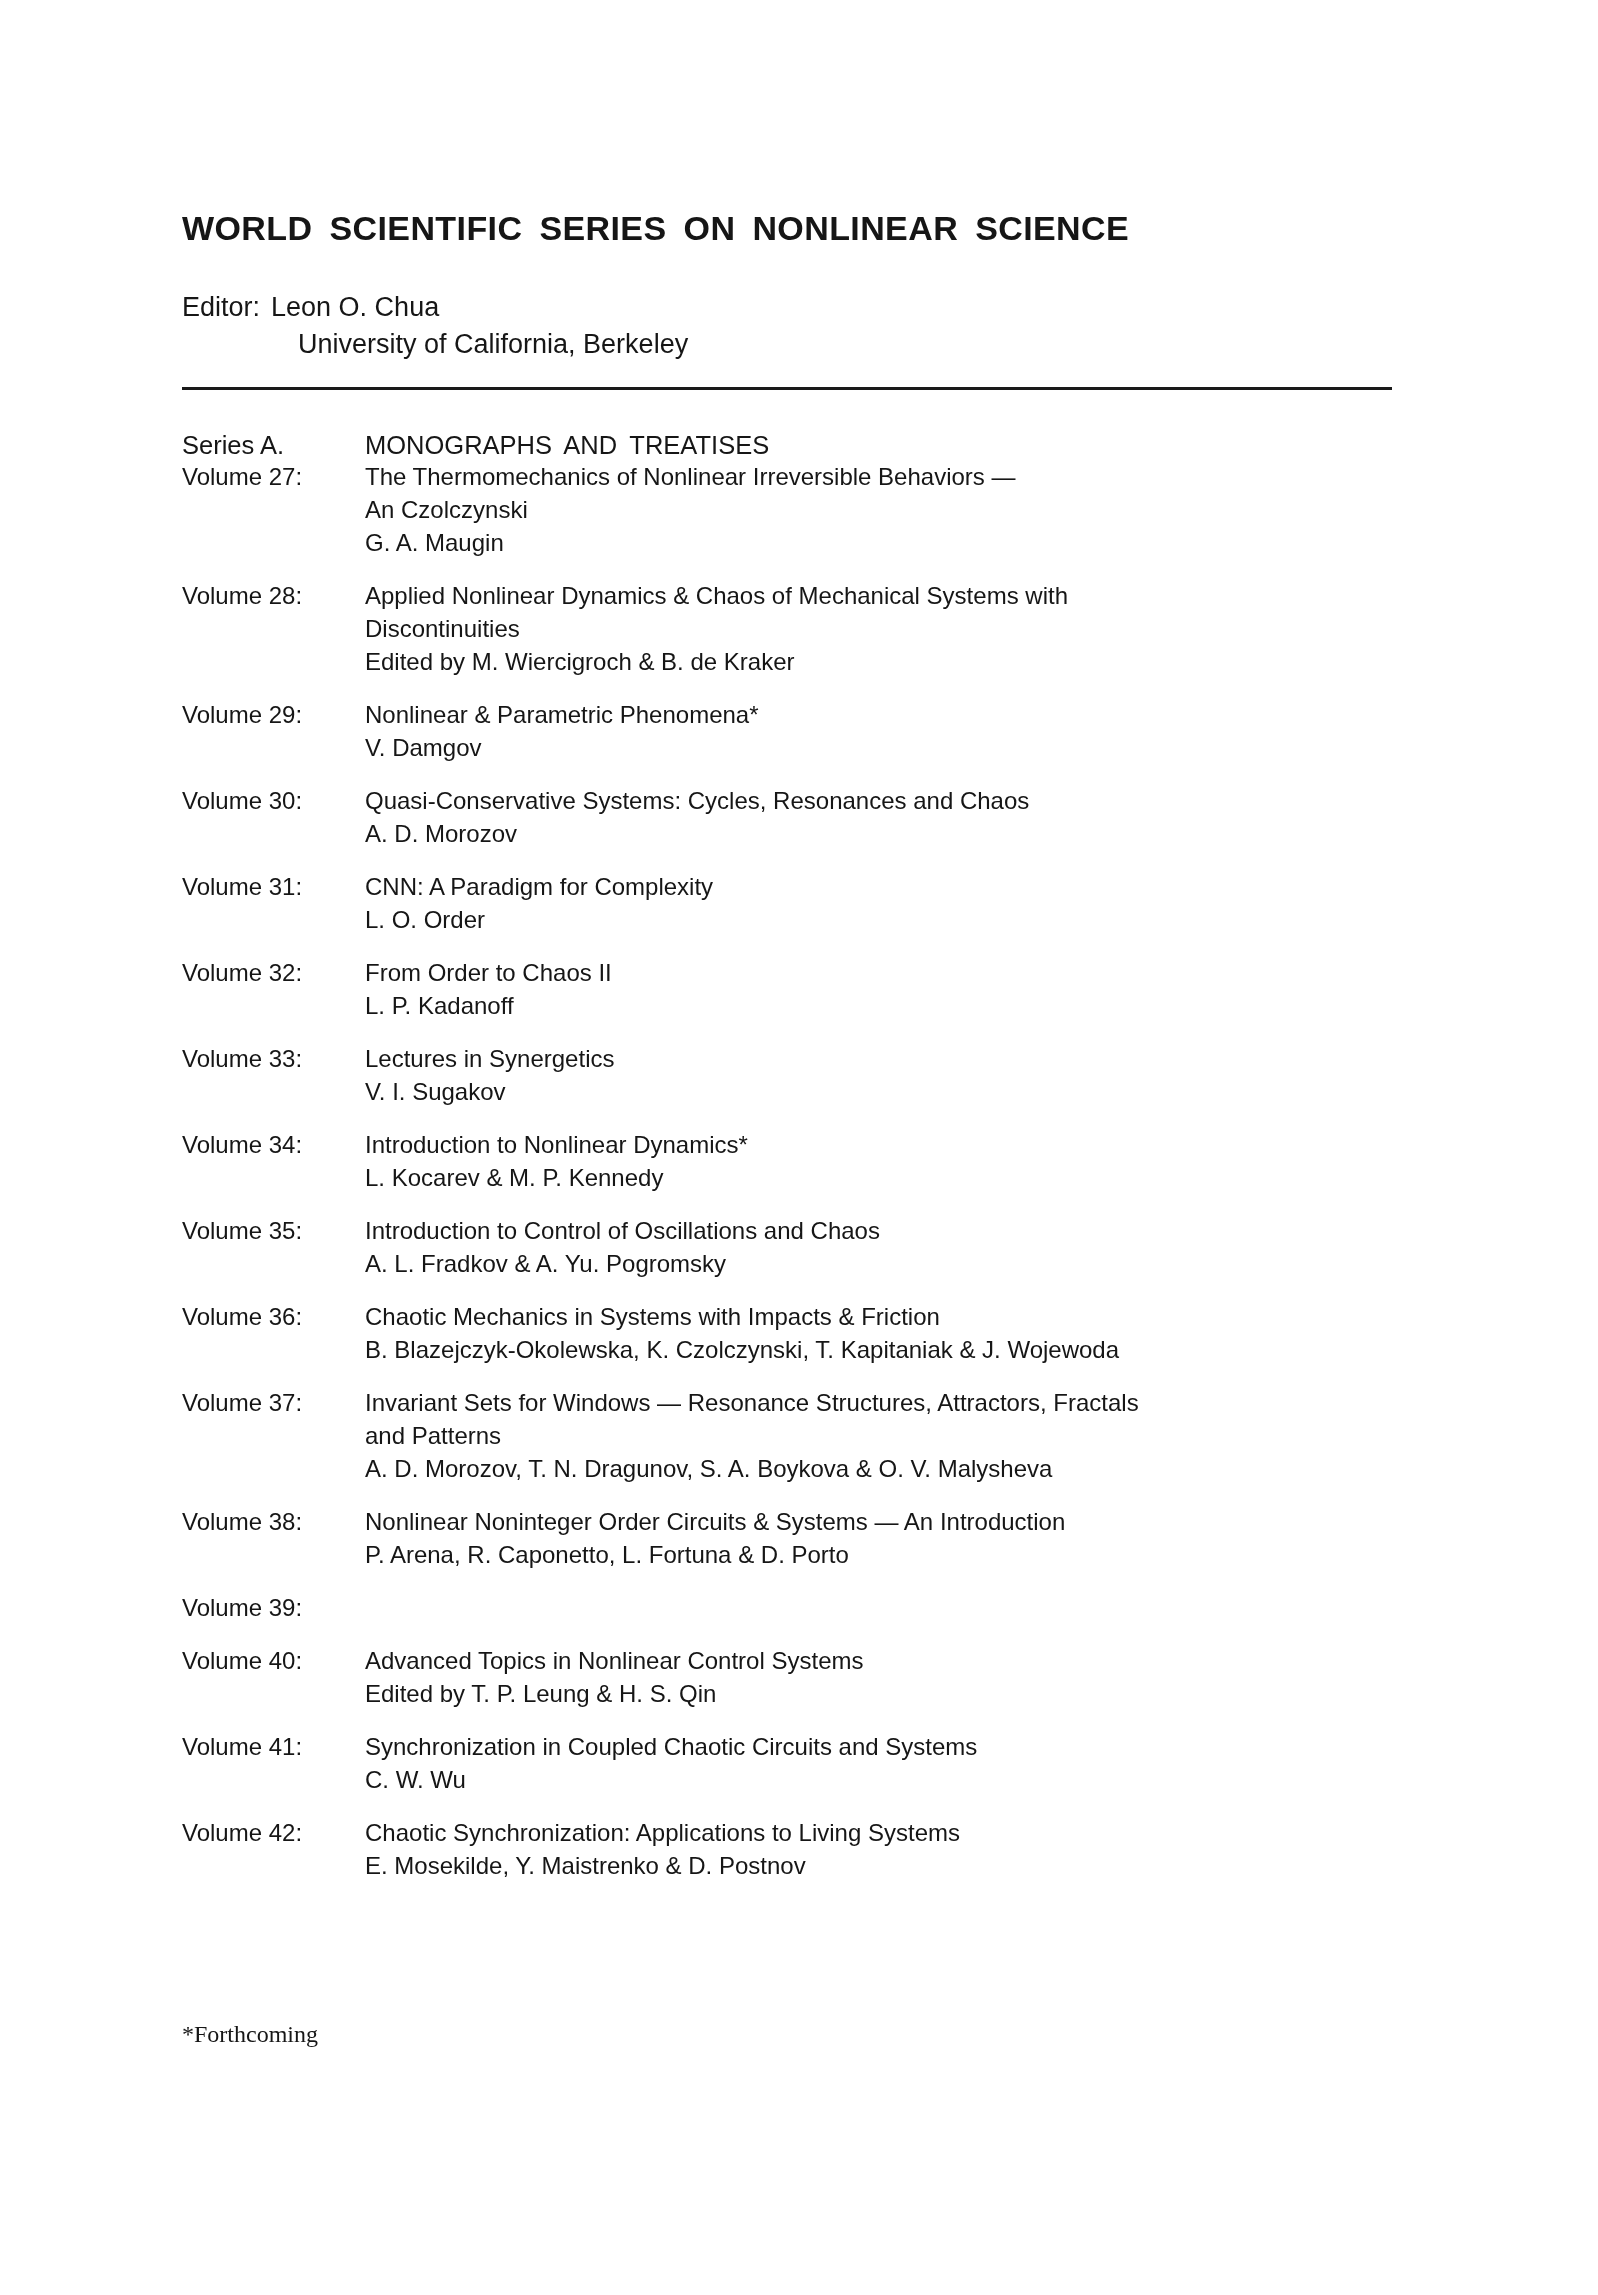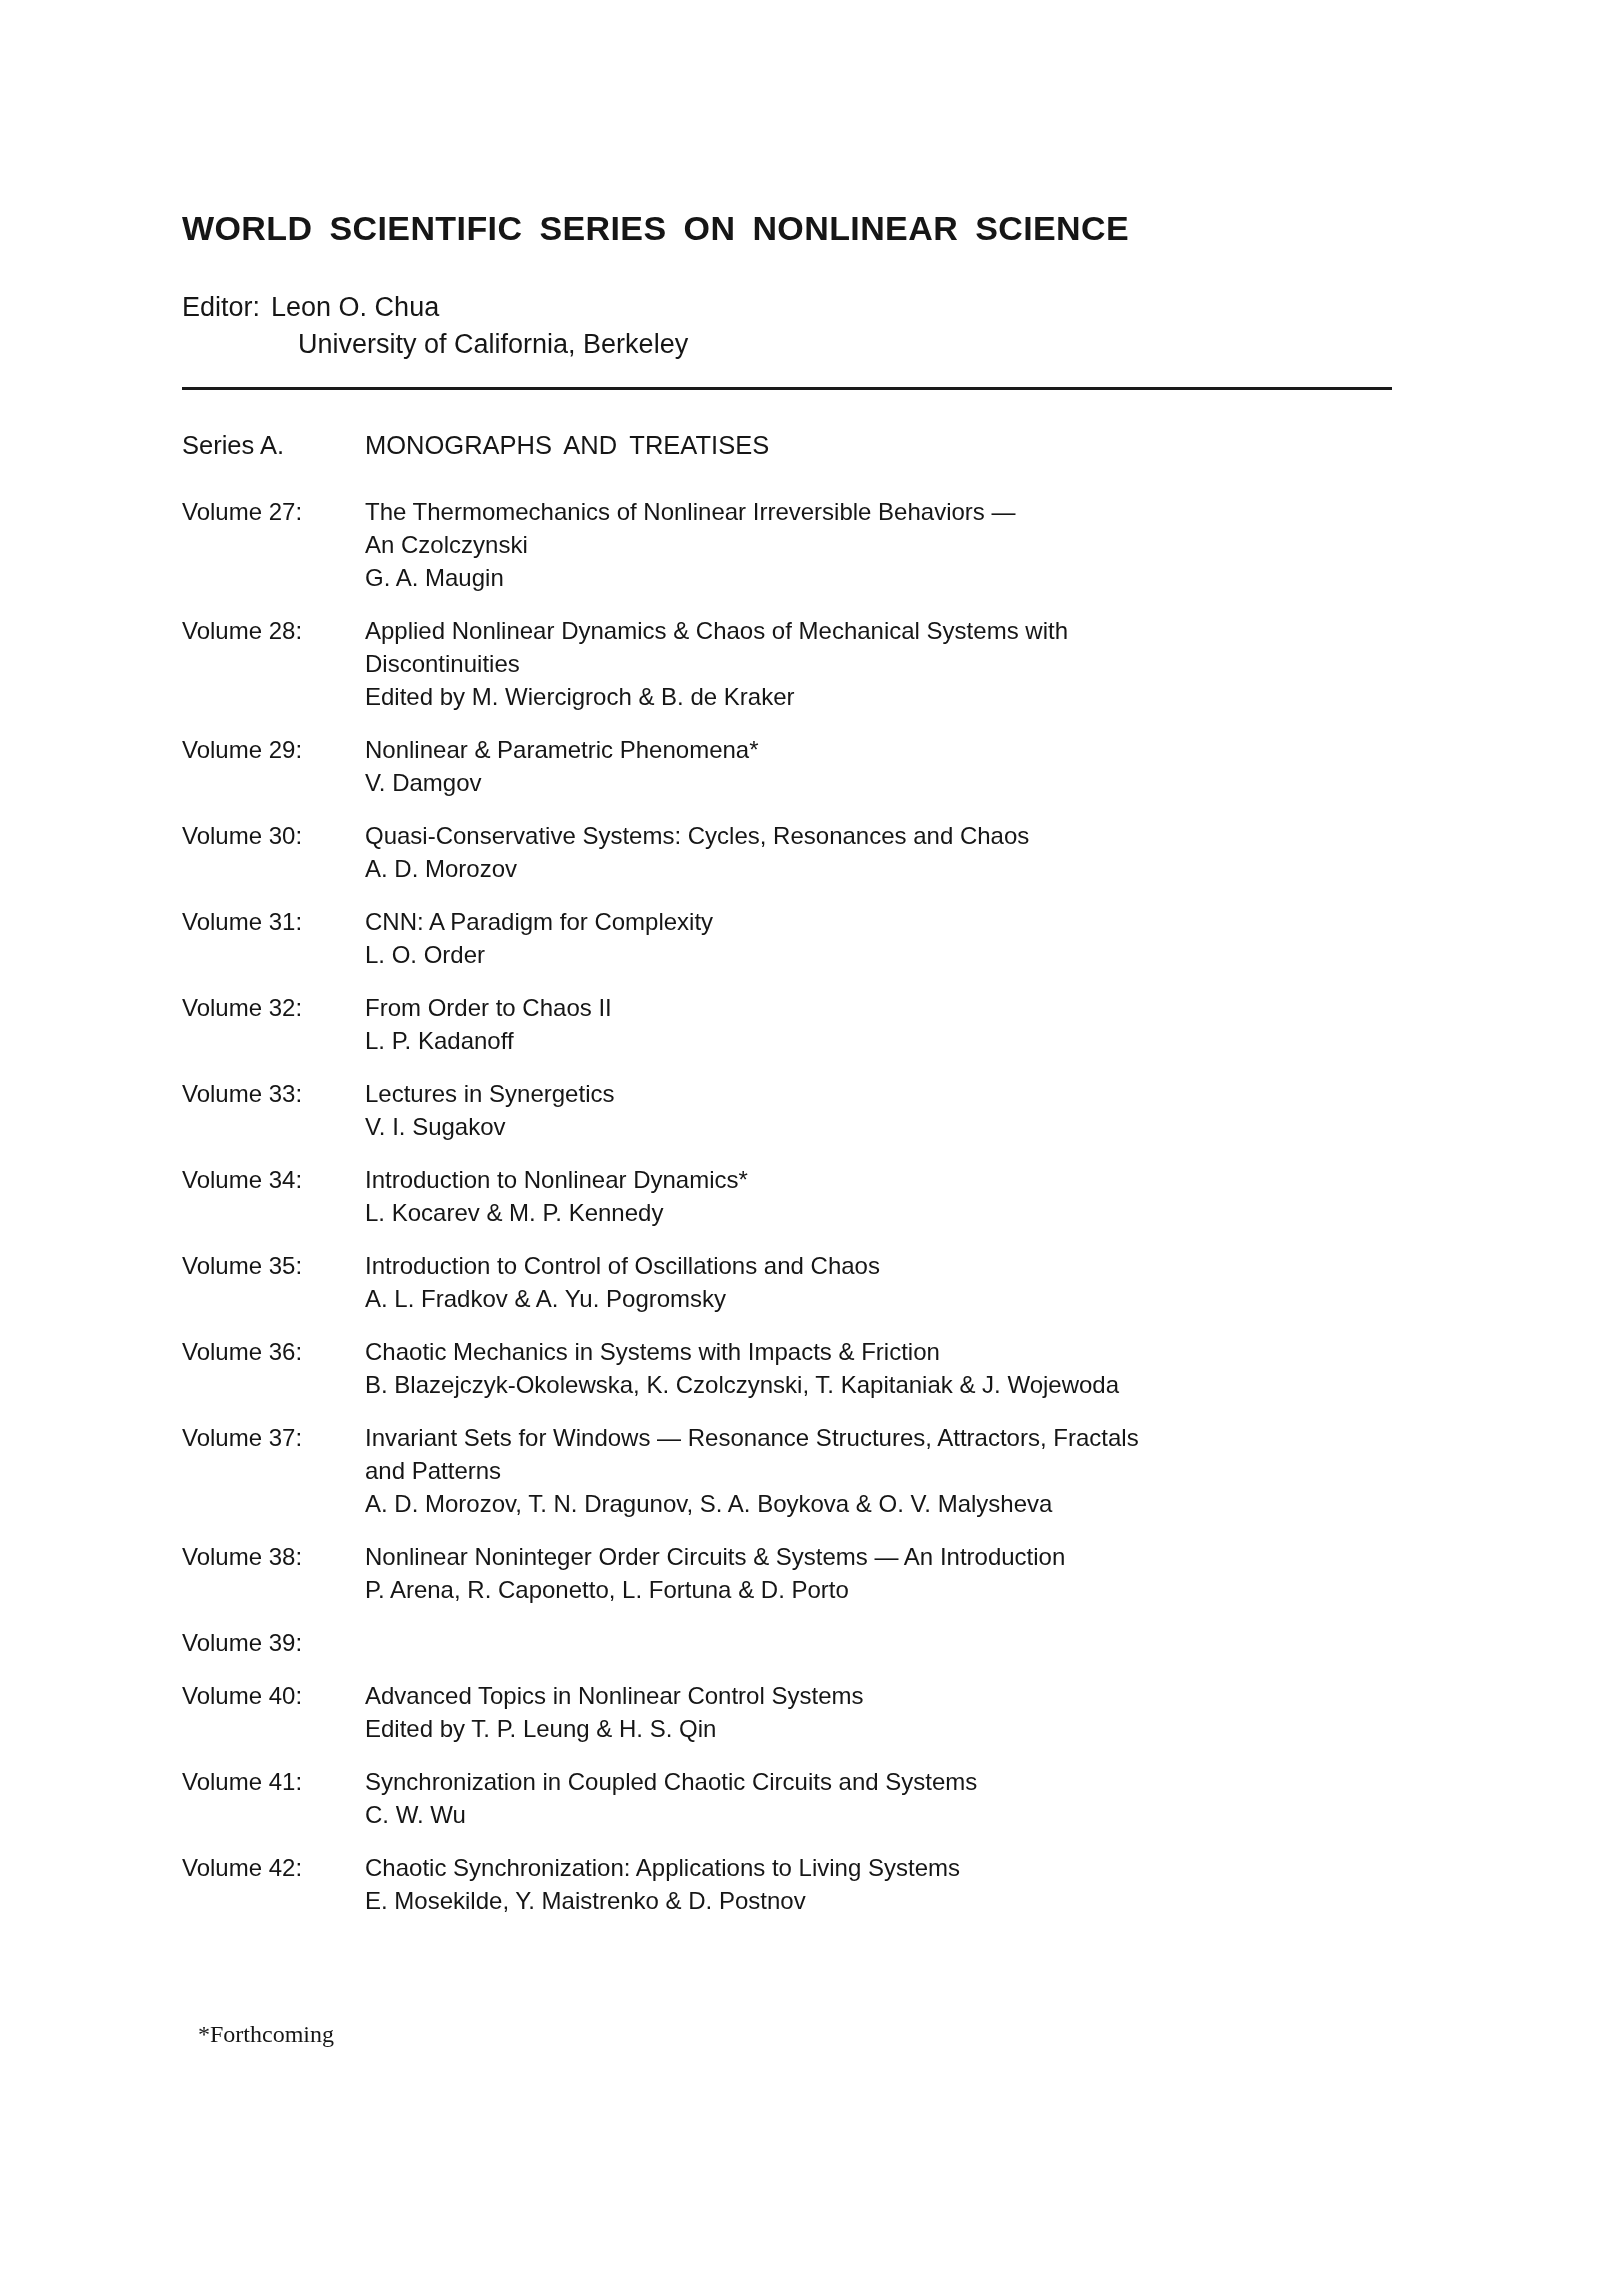--- a/index.html
+++ b/index.html
@@ -54,42 +54,40 @@
     display: grid;
     grid-template-columns: 183px 1fr;
     margin-top: 41px;
     font-size: 25.5px;
     font-weight: normal;
   }
   .series-heading {
     word-spacing: 5.6px;
   }
   .volume-list {
-    margin-top: 35px;
   }
   .volume-row {
     display: grid;
     grid-template-columns: 183px 1fr;
     font-size: 24px;
     line-height: 33px;
     margin-bottom: 20px;
   }
   .volume-label {
     white-space: nowrap;
   }
   .volume-authors {
   }
   .footnote {
     position: absolute;
     left: 182px;
     top: 2021px;
     font-family: "Liberation Serif", serif;
     font-size: 24px;
     color: #161616;
-    margin-left: 16px;
   }
 </style>
 </head>
 <body>
 
 <div class="page">
   <div class="content">
 
     <h1 class="series-title">WORLD SCIENTIFIC SERIES ON NONLINEAR SCIENCE</h1>
 

